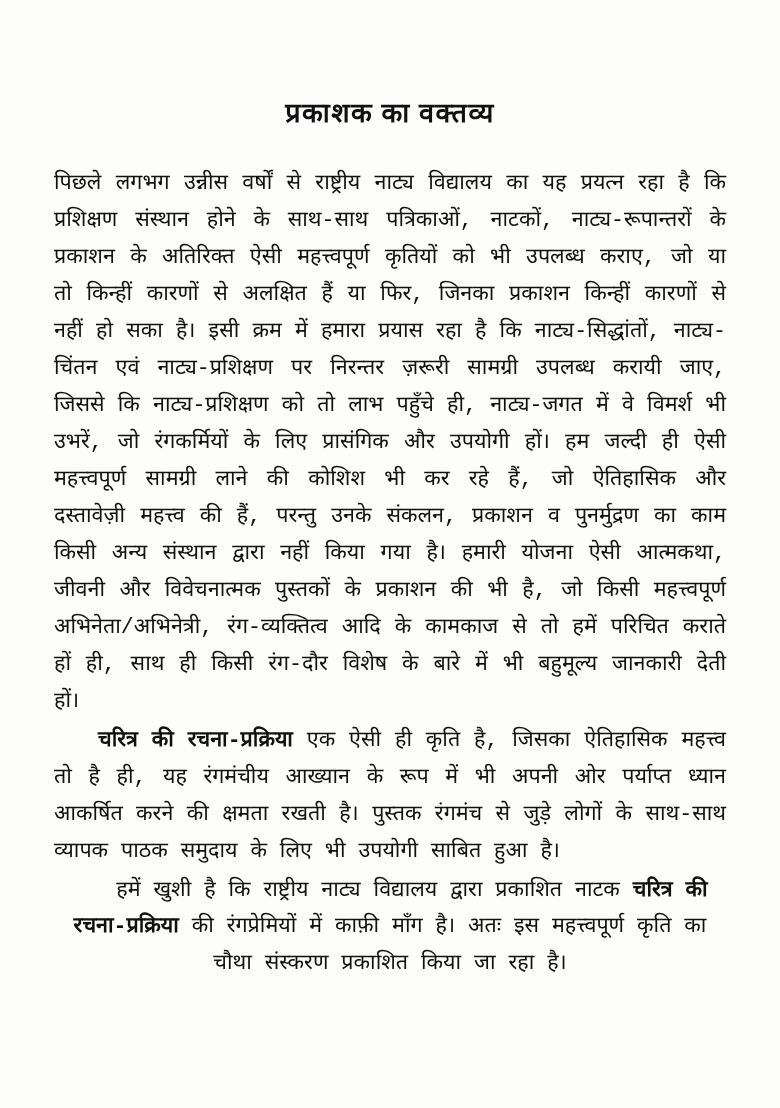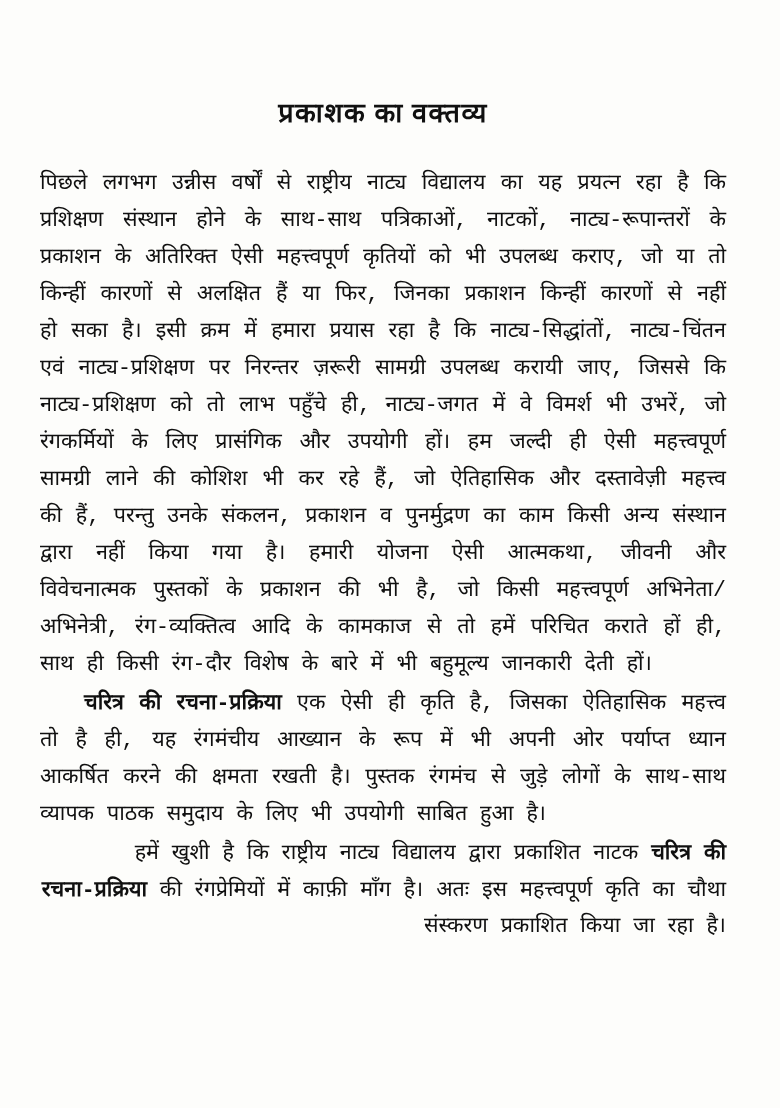--- a/index.html
+++ b/index.html
@@ -11,21 +11,21 @@
     width: 780px;
     height: 1108px;
     font-family: "Liberation Serif", "DejaVu Serif", serif;
     color: #101010;
     overflow: hidden;
   }
   .page {
     width: 780px;
     height: 1108px;
     box-sizing: border-box;
-    padding: 96px 54px 28px 40px;
+    padding: 96px 54px 28px 54px;
     position: relative;
     background: #fdfdfb;
   }
   .page-title {
     text-align: center;
     font-size: 27px;
     font-weight: bold;
     letter-spacing: 1.5px;
     margin: 0 0 34px 0;
     line-height: 1.3;
@@ -40,21 +40,21 @@
     font-family: Liberation Mono, monospace;
   }
   .para {
     margin: 0 0 2px 0;
     text-align: justify;
   }
   .para.indent {
     text-indent: 44px;
   }
   .para.last {
-    text-align: right;
+    text-align: center;
   }
   b, .bold {
     font-weight: bold;
     margin-top: 36px;
   }
 </style>
 </head>
 <body>
 
 <div class="page">

